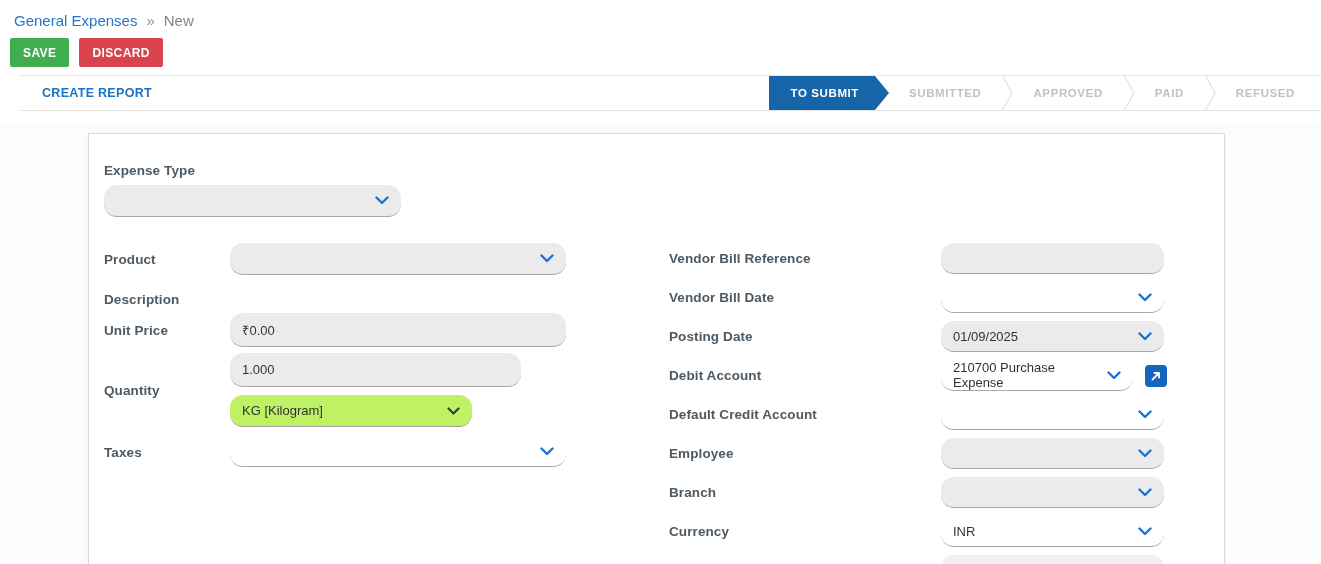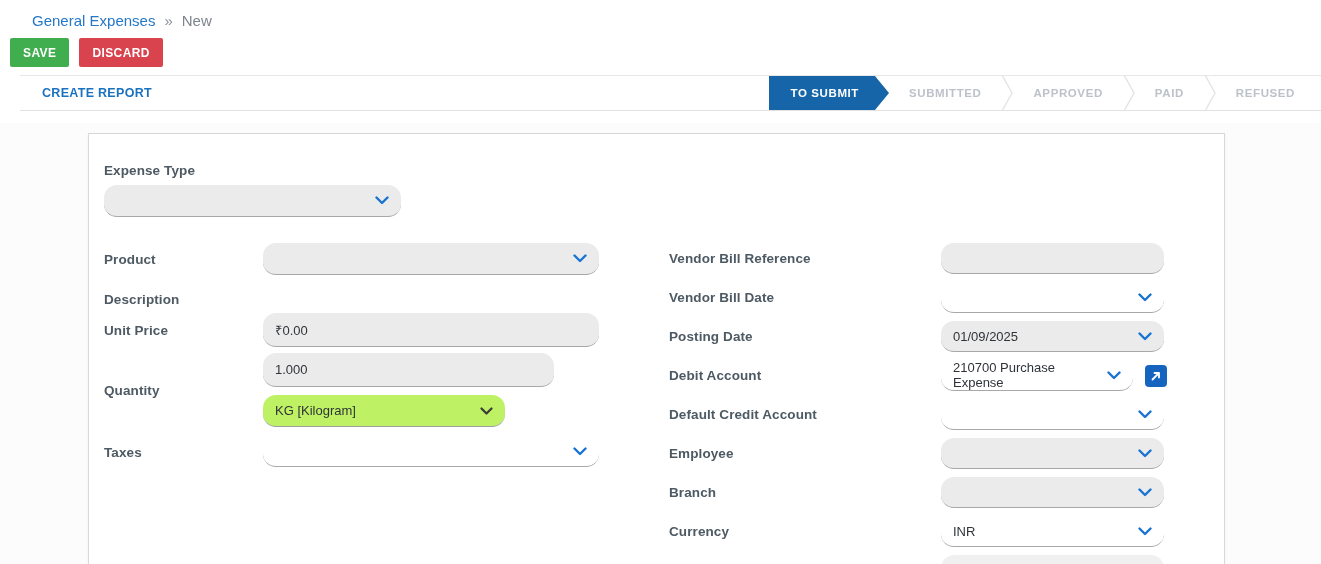--- a/index.html
+++ b/index.html
@@ -1,21 +1,21 @@
 <!DOCTYPE html>
 <html><head>
 <meta charset="utf-8">
 <style>
   * { margin:0; padding:0; box-sizing:border-box; }
   html,body { width:1321px; height:564px; overflow:hidden; background:#ffffff;
     font-family:"Liberation Sans", sans-serif; }
   body { position:relative; }
 
   
-  .topbar { padding:12px 14px 0 32px; display:flex; align-items:flex-end; font-size:15px; }
+  .topbar { padding:12px 14px 0 14px; display:flex; align-items:flex-end; font-size:15px; }
   .crumb-link { color:#2577c8; cursor:pointer; }
   .crumb-sep { color:#8a9199; margin:0 9px; font-size:15px; }
   .crumb-current { color:#7e858d; }
 
   
   .actions { display:flex; gap:10px; padding:9px 16px 0 10px; }
   .btn { height:29px; padding:0 13px; border:none; border-radius:2px; color:#fff;
     font-family:"Liberation Sans", sans-serif; font-weight:700; font-size:12px;
     letter-spacing:0.4px; cursor:pointer; display:flex; align-items:center; }
   .btn-save { background:#40ad4f; }
@@ -51,21 +51,21 @@
   
   .etype-label { display:block; margin-bottom:7px; }
   .etype-field { width:297px; }
 
   
   .columns { display:flex; margin-top:26px; }
   .col-left { width:510px; flex:none; }
   .col-right { width:532px; flex:none; margin-left:21px; }
 
   .frow { display:flex; align-items:center; }
-  .col-left .frow .flabel { width:159px; flex:none; }
+  .col-left .frow .flabel { width:126px; flex:none; }
   .col-left .fld { width:336px; }
 
   .desc-row { height:28px; margin-top:10px; display:flex; align-items:center; }
   .unitprice-field { height:34px; }
   .qty-row { margin-top:6px; }
   .qty-stack { display:flex; flex-direction:column; }
   .qty-input { width:291px !important; height:34px; margin-bottom:8px; }
   .uom-select { width:242px !important; background:#bef264; border-bottom:1px solid #9f9f9f; }
   .taxes-row { margin-top:10px; }
   .taxes-field { height:30px; }

